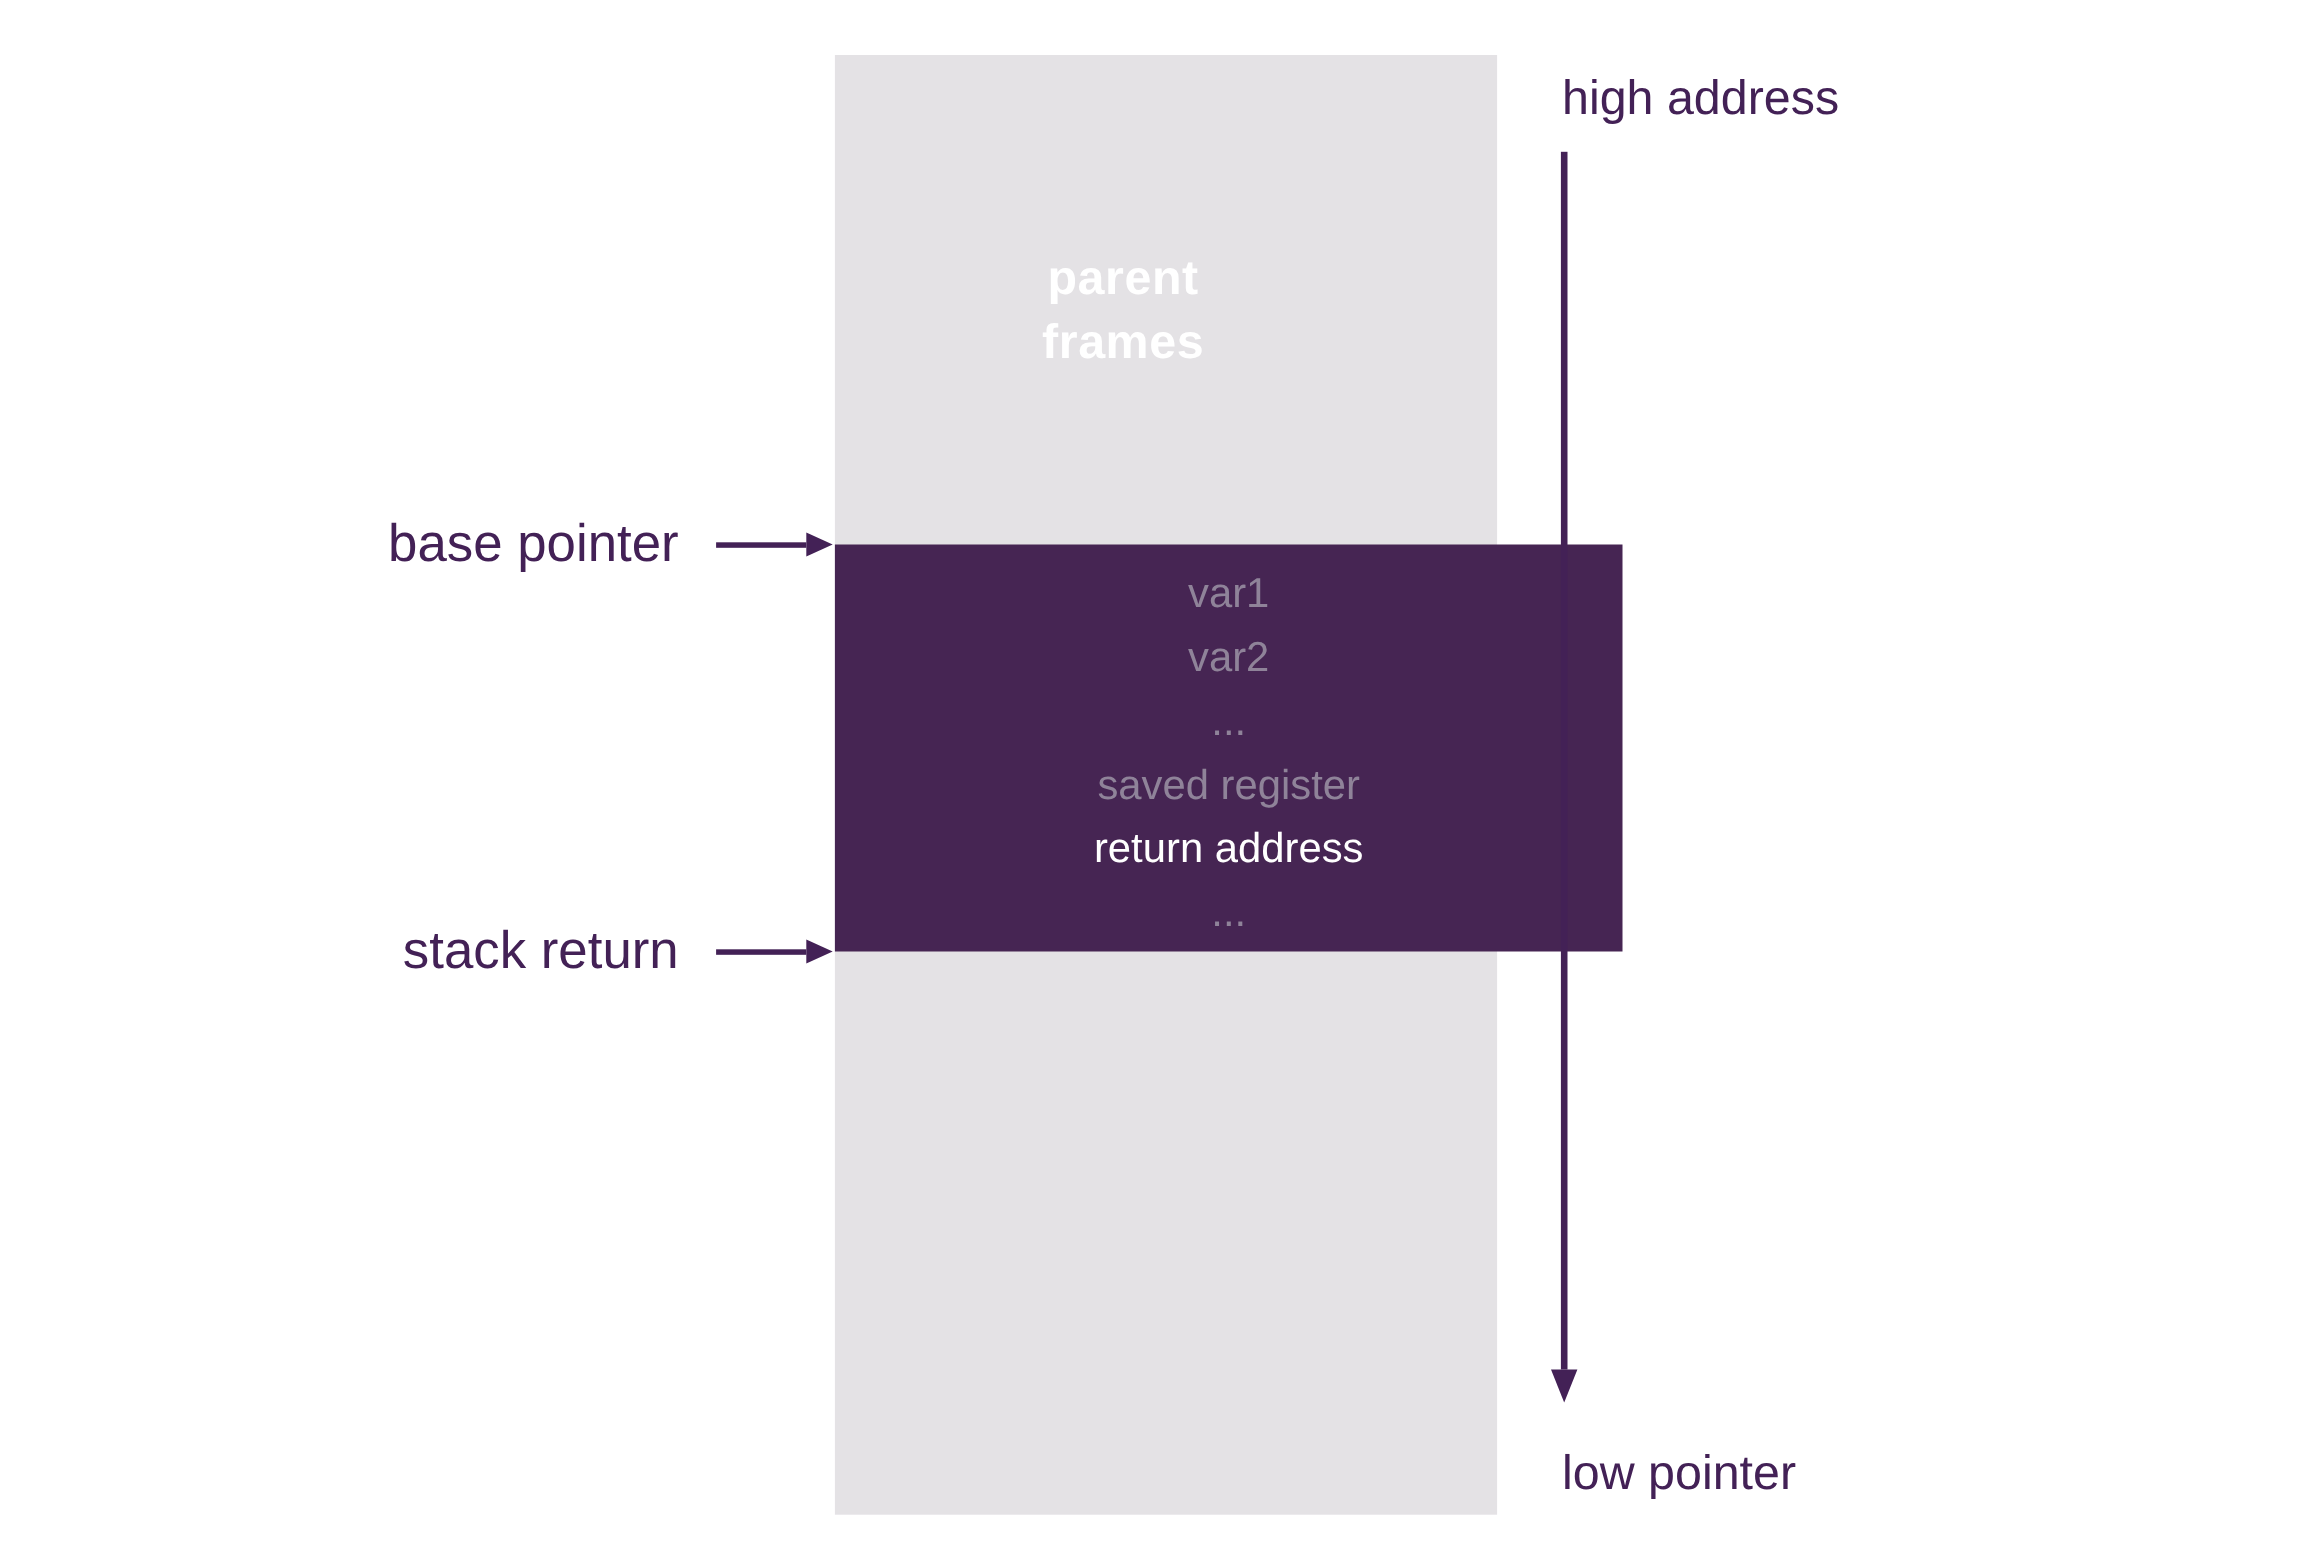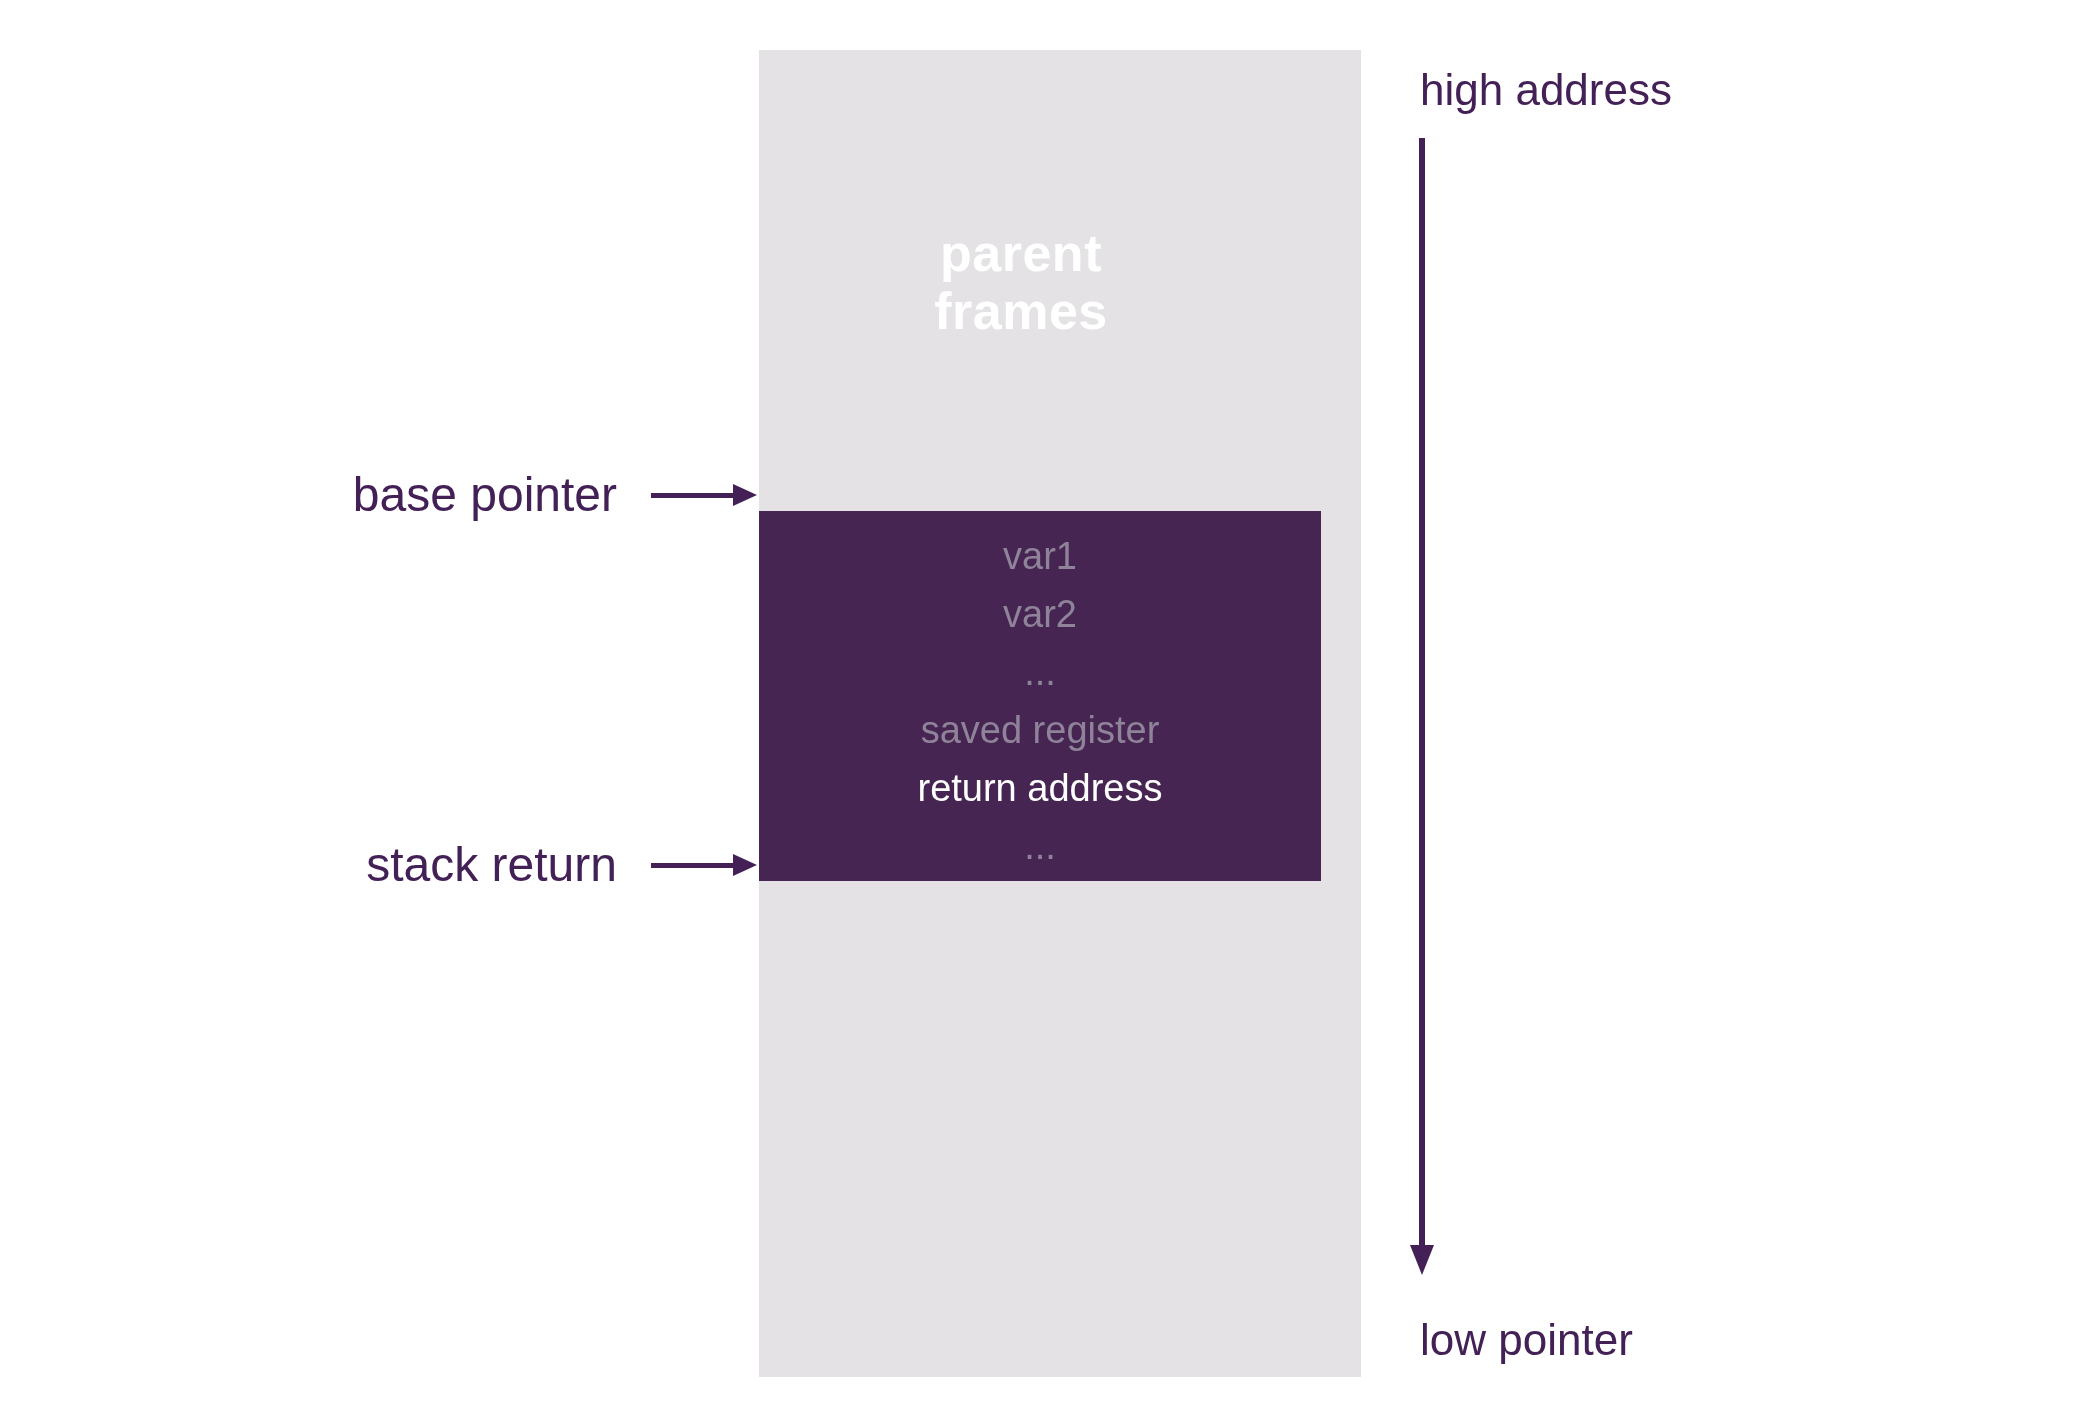--- a/index.html
+++ b/index.html
@@ -32,33 +32,33 @@
     height: 1327px;
     background: var(--column-bg);
   }
   .parent-frames-label {
     position: absolute;
     left: 759px;
     top: 224px;
     width: 524px;
     text-align: center;
     color: var(--white-text);
-    font-size: 52px;
+    font-size: 44px;
     font-weight: 600;
     line-height: 58px;
     white-space: pre-line;
     letter-spacing: 0.5px;
   }
 
   
   .current-frame {
     position: absolute;
     left: 759px;
-    top: 511px;
-    width: 562px;
+    top: 495px;
+    width: 716px;
     height: 370px;
     background: var(--frame-bg);
     display: flex;
     flex-direction: column;
     justify-content: center;
     padding-top: 10px;
     text-align: center;
   }
   .frame-line {
     font-size: 38px;

